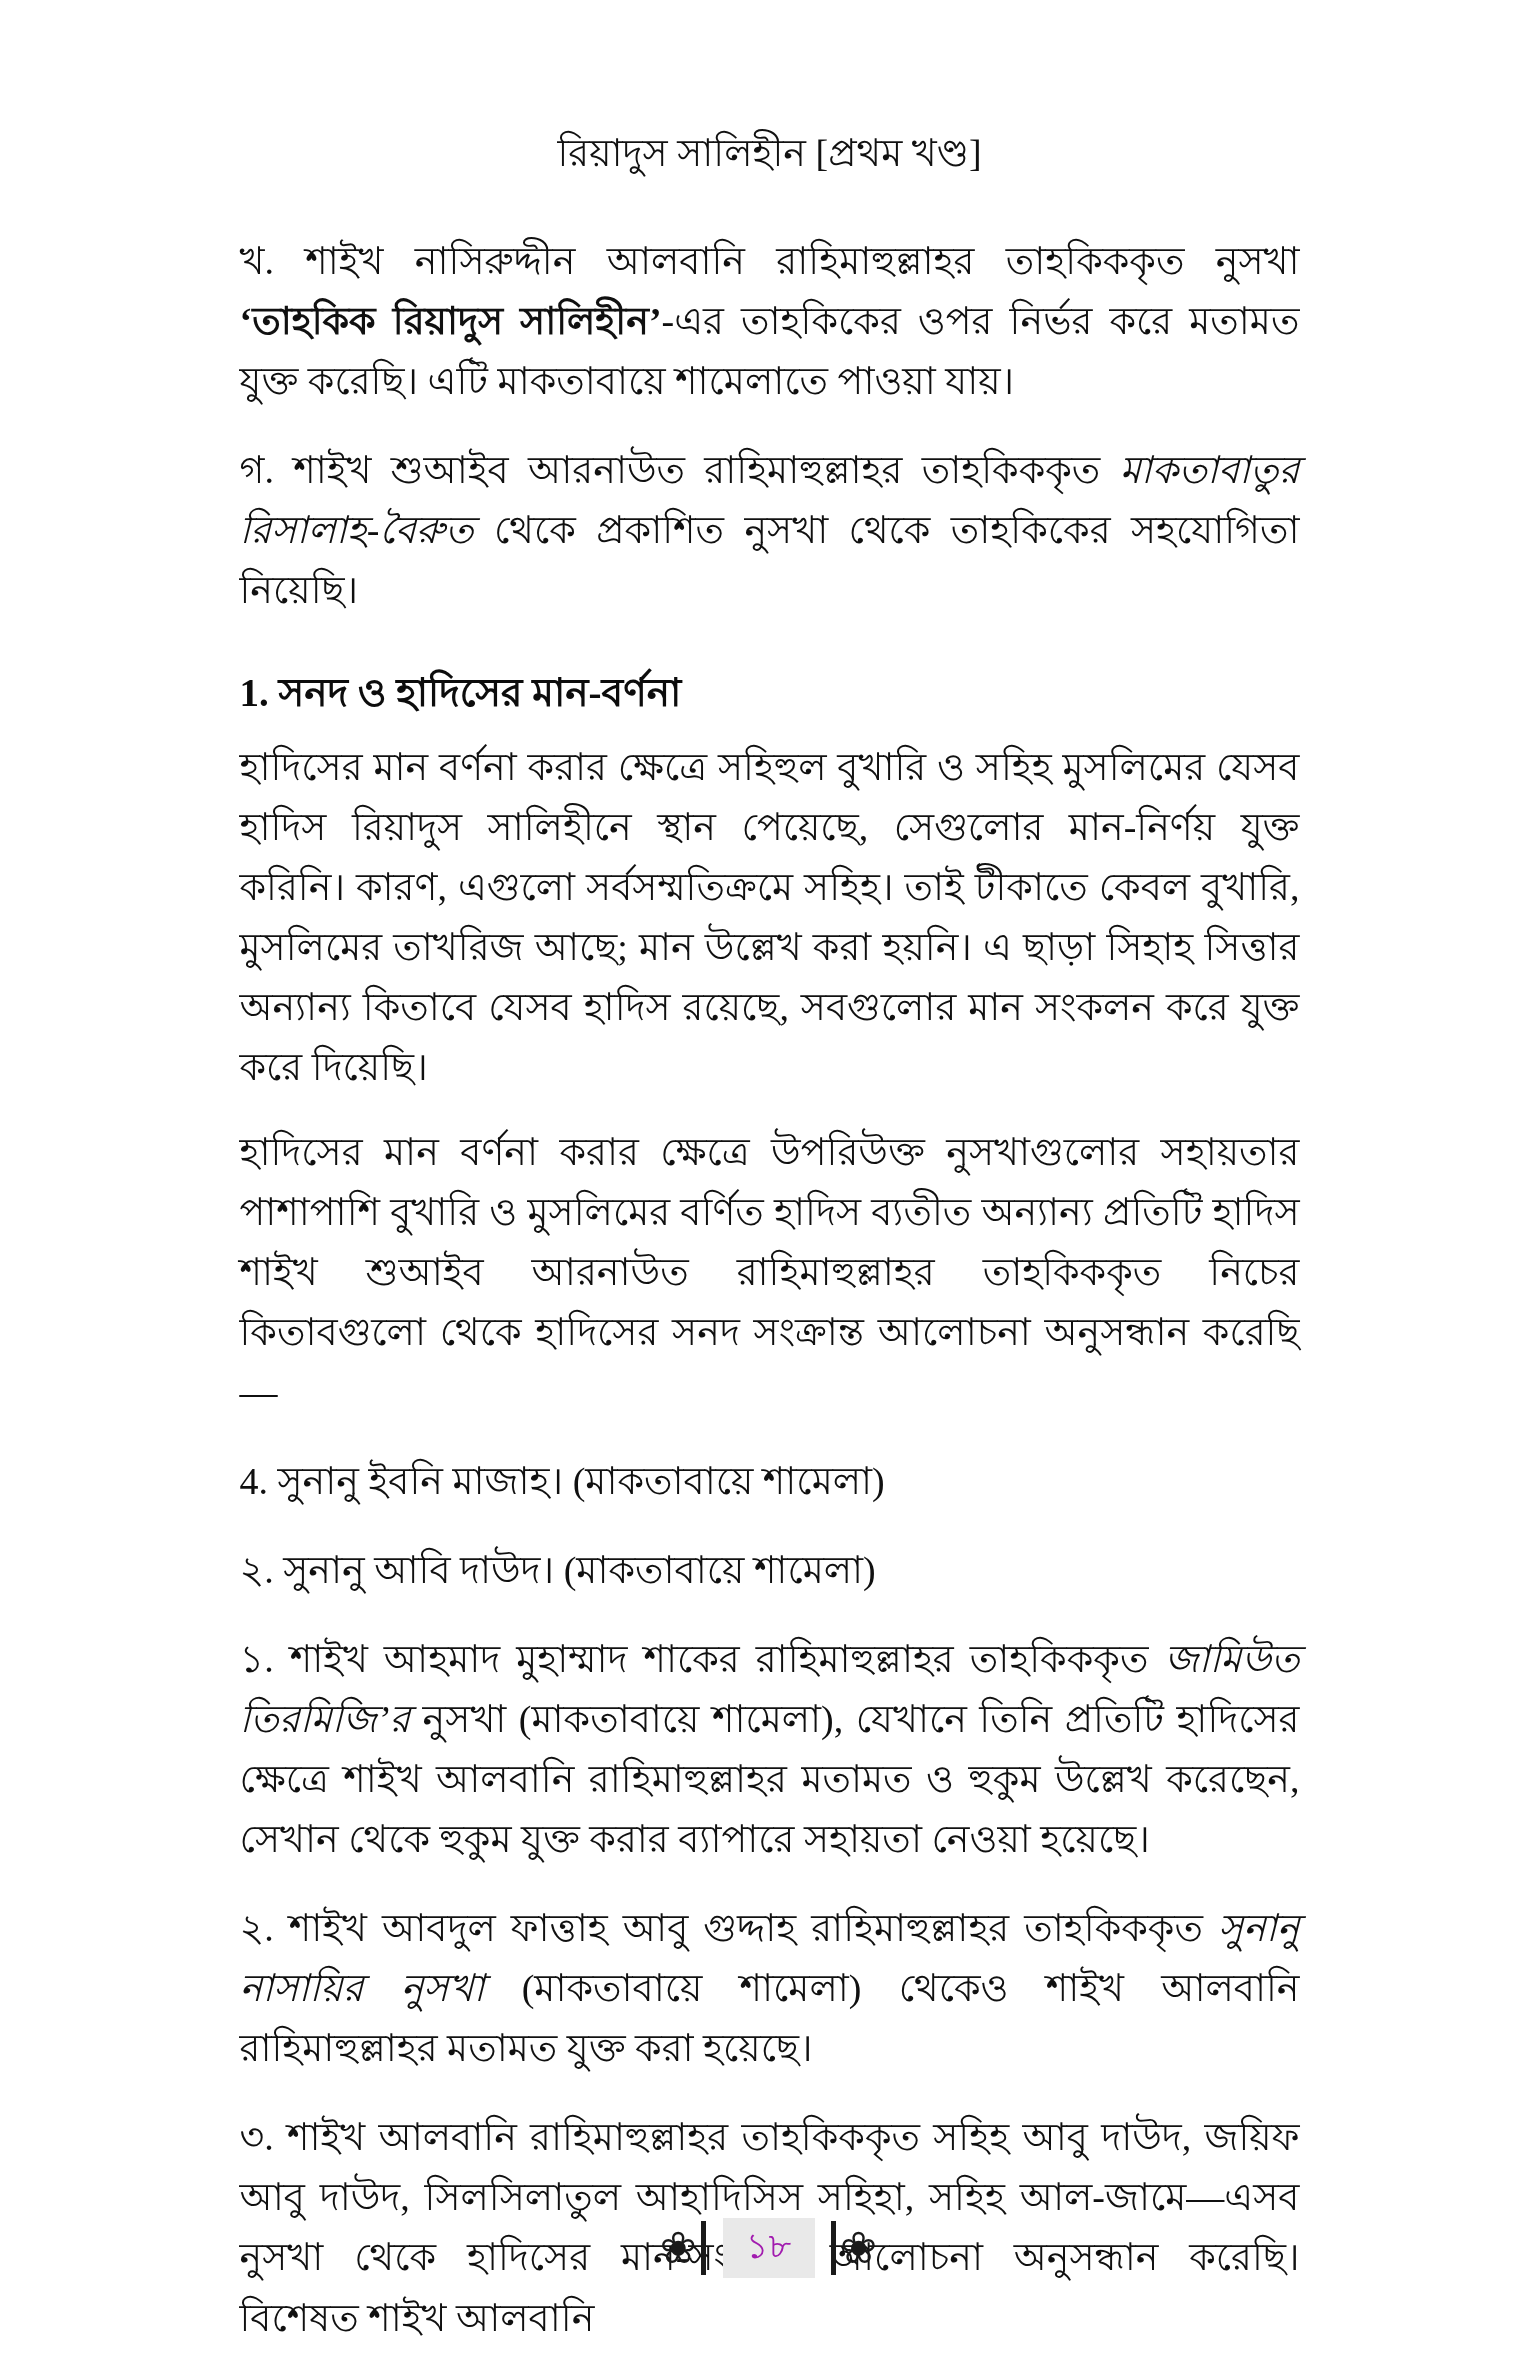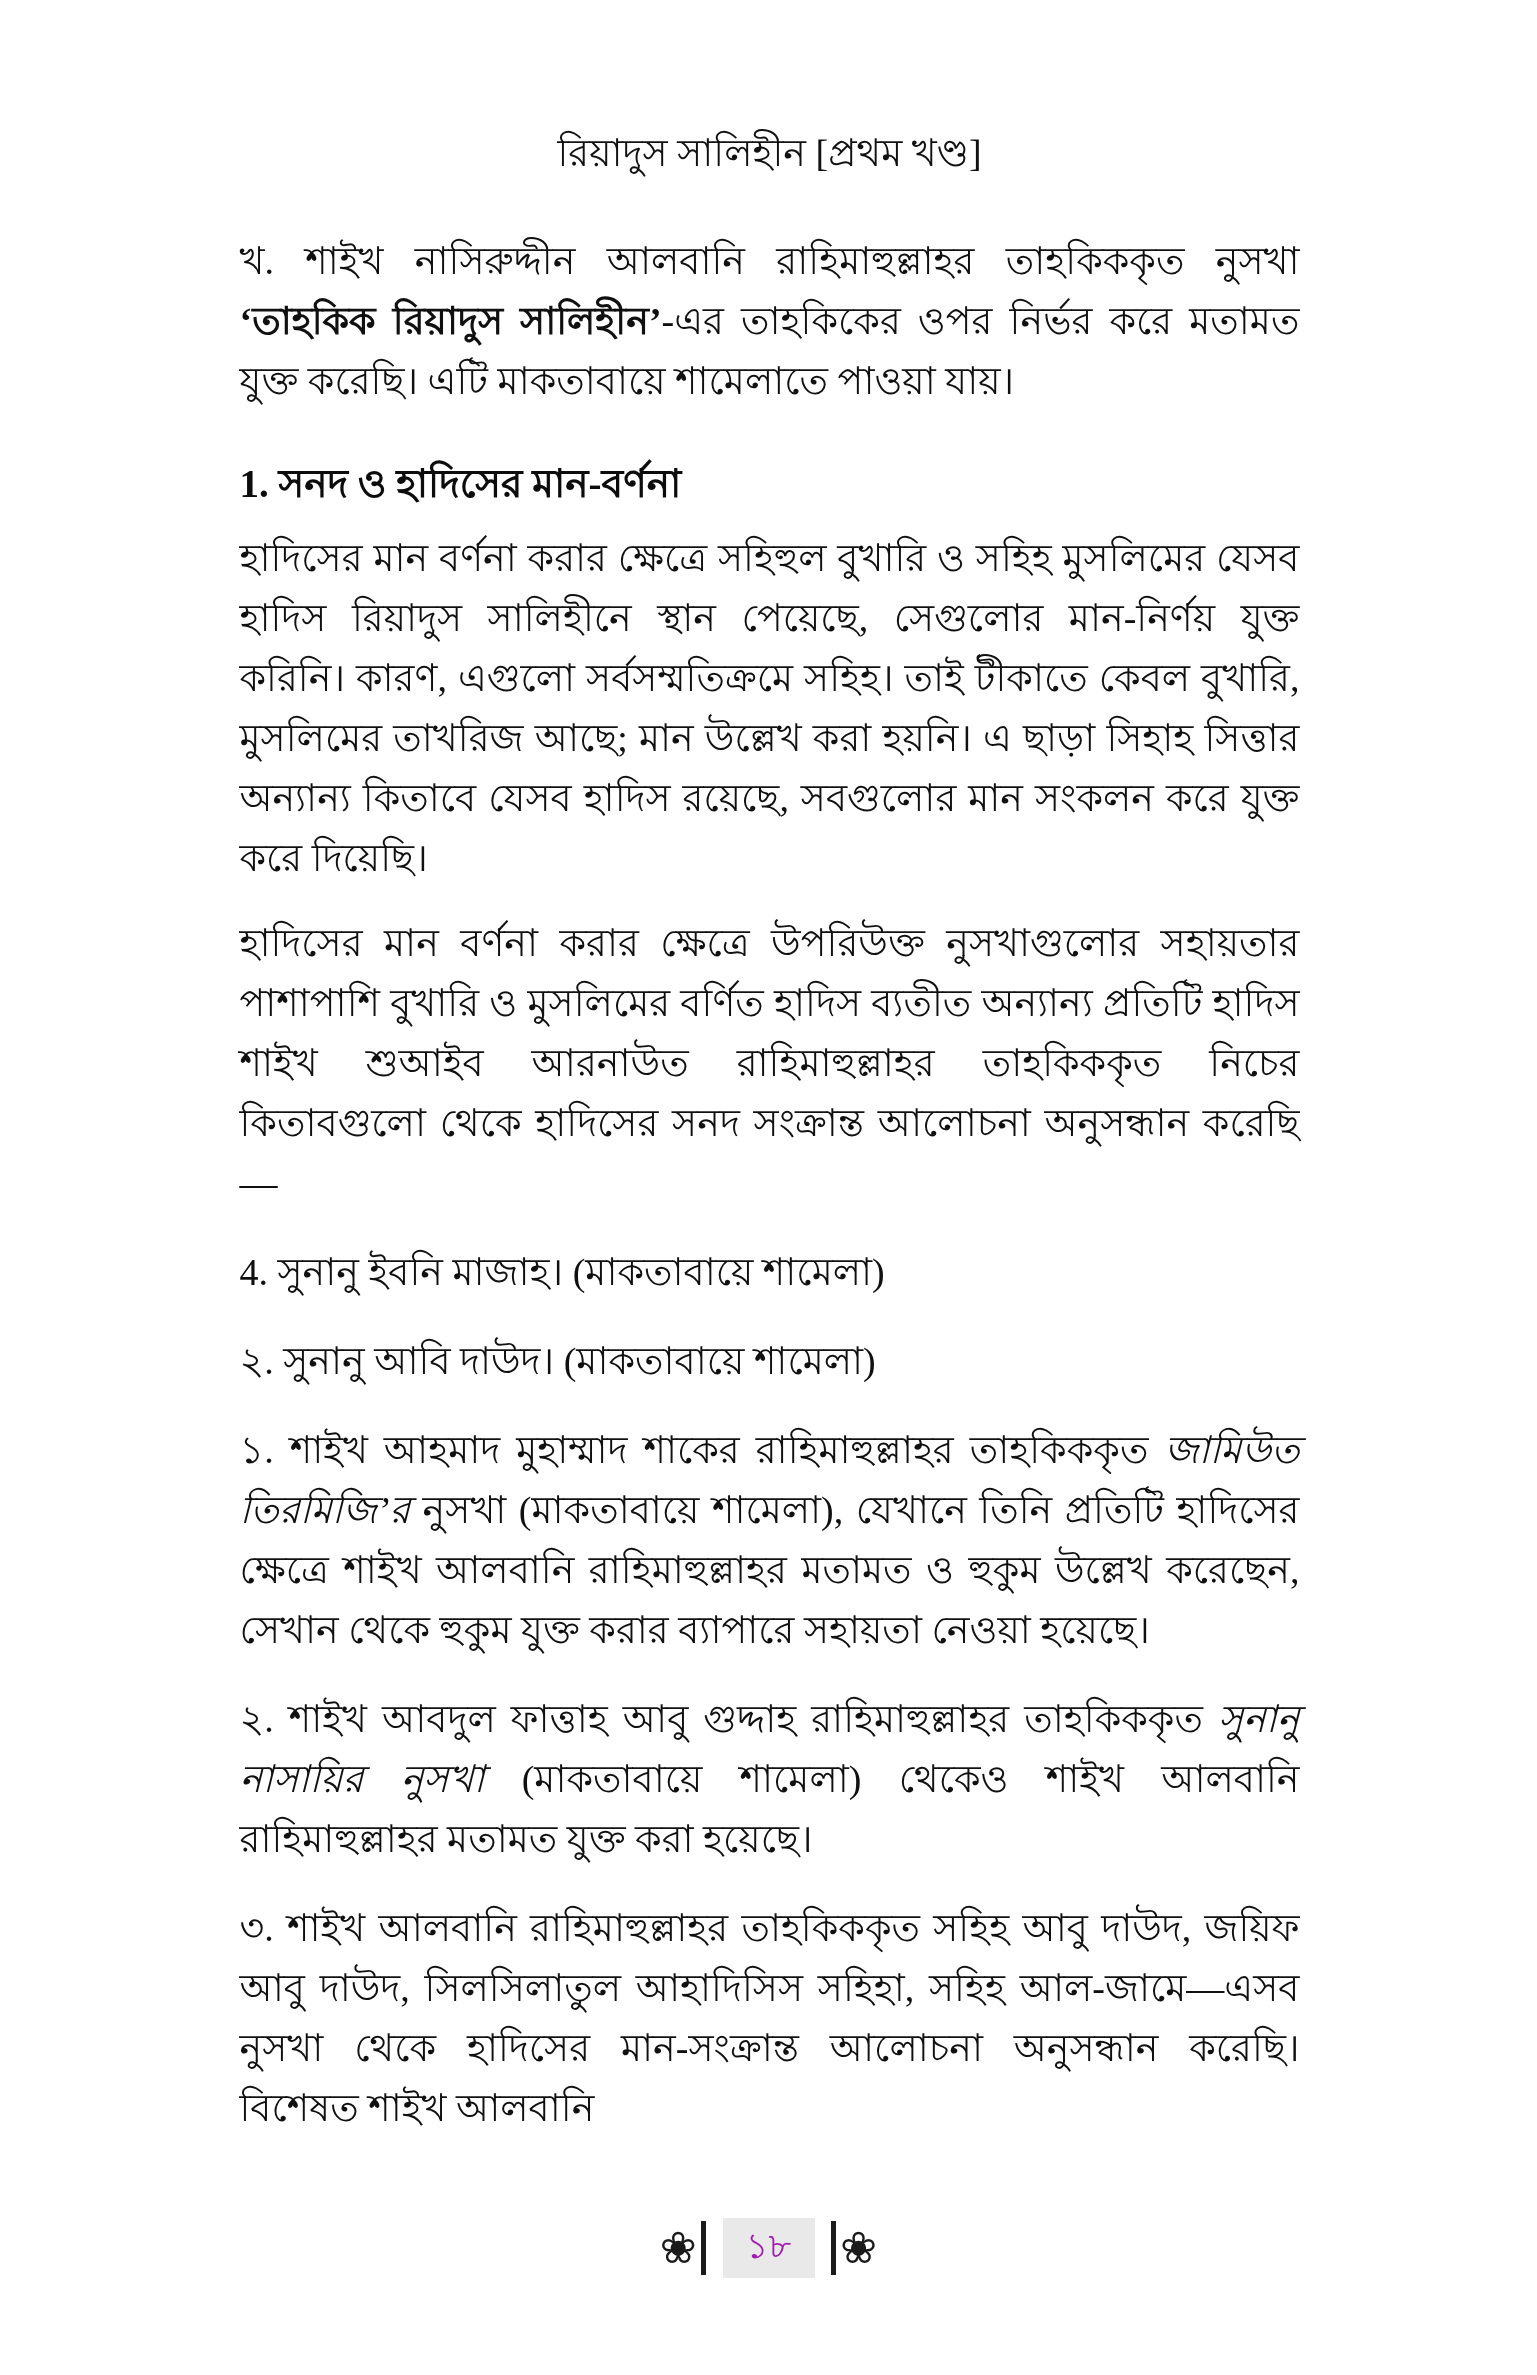--- a/index.html
+++ b/index.html
@@ -81,20 +81,21 @@
 <body>
 
 <div class="page">
 
   <div class="header-title">রিয়াদুস সালিহীন [প্রথম খণ্ড]</div>
 
   <div class="body-text">
 
     <p class="para"><span>খ. শাইখ নাসিরুদ্দীন আলবানি রাহিমাহুল্লাহর তাহকিককৃত নুসখা </span><span class="bold-seg">‘তাহকিক রিয়াদুস সালিহীন’</span><span>-এর তাহকিকের ওপর নির্ভর করে মতামত যুক্ত করেছি। এটি মাকতাবায়ে শামেলাতে পাওয়া যায়।</span></p>
 
+    <p class="para"><span>গ. শাইখ শুআইব আরনাউত রাহিমাহুল্লাহর তাহকিককৃত </span><span class="italic-seg">মাকতাবাতুর রিসালাহ-বৈরুত</span><span> থেকে প্রকাশিত নুসখা থেকে তাহকিকের সহযোগিতা নিয়েছি।</span></p>
 
     <div class="section-heading">1. সনদ ও হাদিসের মান-বর্ণনা</div>
 
     <p class="para tight">হাদিসের মান বর্ণনা করার ক্ষেত্রে সহিহুল বুখারি ও সহিহ মুসলিমের যেসব হাদিস রিয়াদুস সালিহীনে স্থান পেয়েছে, সেগুলোর মান-নির্ণয় যুক্ত করিনি। কারণ, এগুলো সর্বসম্মতিক্রমে সহিহ। তাই টীকাতে কেবল বুখারি, মুসলিমের তাখরিজ আছে; মান উল্লেখ করা হয়নি। এ ছাড়া সিহাহ সিত্তার অন্যান্য কিতাবে যেসব হাদিস রয়েছে, সবগুলোর মান সংকলন করে যুক্ত করে দিয়েছি।</p>
 
     <p class="para">হাদিসের মান বর্ণনা করার ক্ষেত্রে উপরিউক্ত নুসখাগুলোর সহায়তার পাশাপাশি বুখারি ও মুসলিমের বর্ণিত হাদিস ব্যতীত অন্যান্য প্রতিটি হাদিস শাইখ শুআইব আরনাউত রাহিমাহুল্লাহর তাহকিককৃত নিচের কিতাবগুলো থেকে হাদিসের সনদ সংক্রান্ত আলোচনা অনুসন্ধান করেছি—</p>
 
     <p class="para list-item">4. সুনানু ইবনি মাজাহ। (মাকতাবায়ে শামেলা)</p>
     <p class="para list-item">২. সুনানু আবি দাউদ।  (মাকতাবায়ে শামেলা)</p>
 

